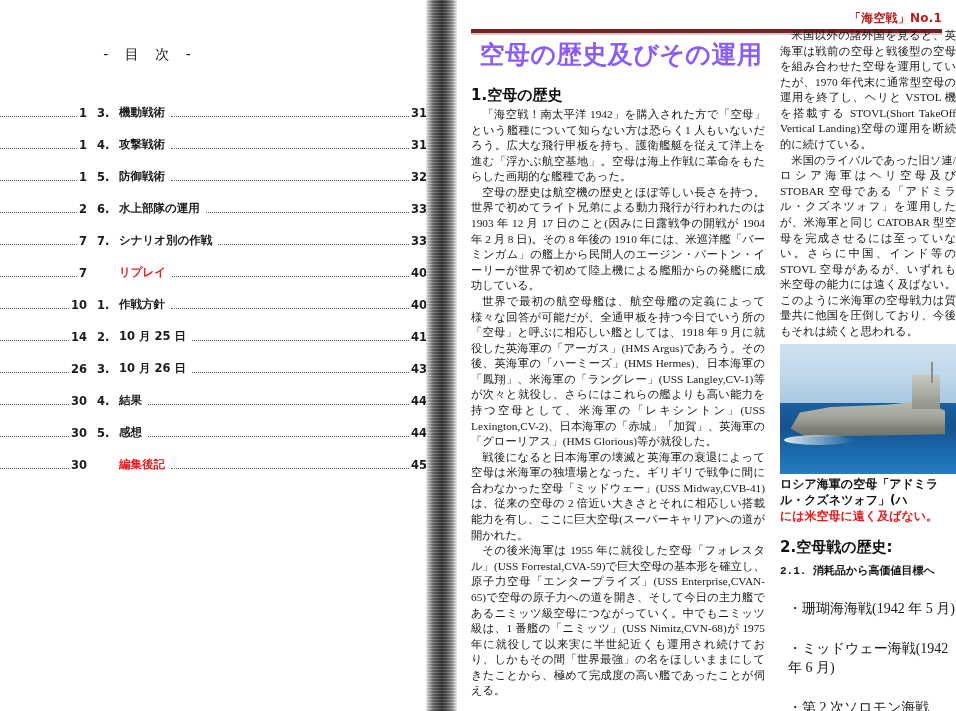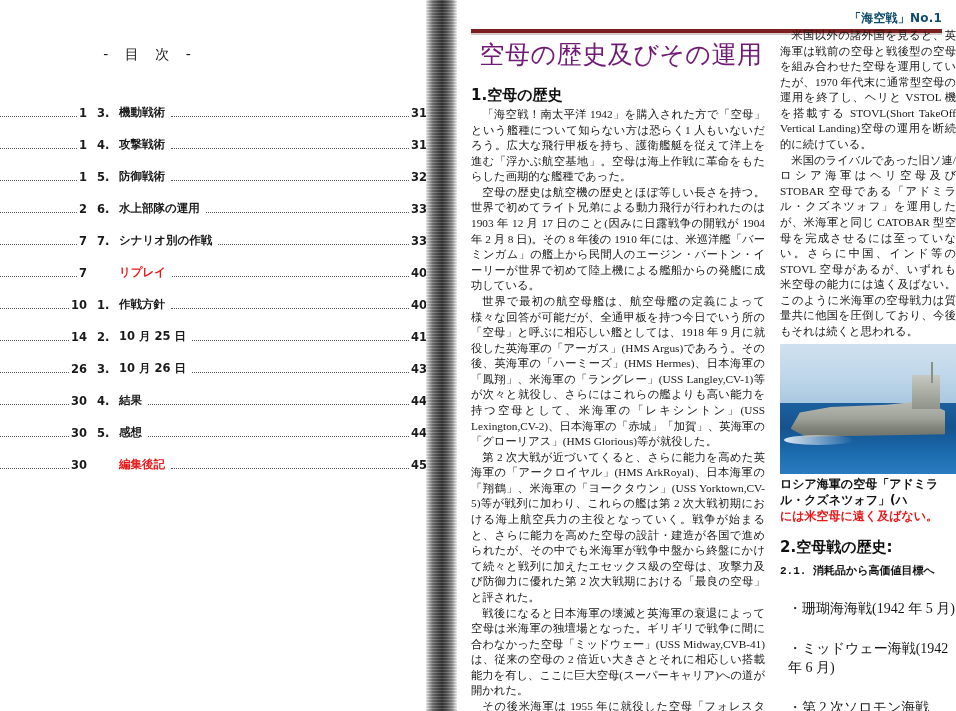--- a/index.html
+++ b/index.html
@@ -47,30 +47,30 @@
   }
   .toc-page{flex:0 0 auto;text-align:right;}
   .toc-row.red .toc-label,.toc-row.red .toc-num{color:#e8191b;}
   .toc-row.red{color:#e8191b;}
   .toc-row.red .toc-page{color:#1a1a1a;}
 
   
   .rp-head{
     position:absolute;right:14px;top:10px;
     font-family:"DejaVu Sans","Liberation Sans",sans-serif;
-    font-size:12px;font-weight:bold;color:#0c4a6e;letter-spacing:.2px;
+    font-size:12px;font-weight:bold;color:#b91c1c;letter-spacing:.2px;
   }
   .rp-rule{
     position:absolute;left:14px;right:14px;top:29px;height:4px;
     background:#7a2020;box-shadow:0 2px 0 0 #d8c9c9;
   }
   .rp-title{
     position:absolute;left:14px;top:38px;width:300px;text-align:center;
     font-family:"DejaVu Sans","Liberation Sans",sans-serif;
-    font-size:25px;font-weight:normal;color:#701a75;letter-spacing:.5px;
+    font-size:25px;font-weight:bold;color:#8b5cf6;letter-spacing:.5px;
     white-space:nowrap;
   }
   .cols{position:absolute;left:14px;right:12px;top:86px;bottom:0;}
   .col{position:absolute;top:0;bottom:0;}
   #col-main{left:0;width:294px;}
   #col-side{left:309px;width:176px;top:-58px;}
 
   h2.sec{
     font-family:"DejaVu Sans","Liberation Sans",sans-serif;
     font-size:15px;font-weight:bold;margin:0 0 2px 0;color:#111;
@@ -287,21 +287,20 @@
     <div class="rp-title">空母の歴史及びその運用</div>
 
     <div class="cols">
 
       <div class="col" id="col-main">
         <h2 class="sec">1.空母の歴史</h2>
         <div id="main-paras">
             <p class="body">「海空戦！南太平洋 1942」を購入された方で「空母」という艦種について知らない方は恐らく1 人もいないだろう。広大な飛行甲板を持ち、護衛艦艇を従えて洋上を進む「浮かぶ航空基地」。空母は海上作戦に革命をもたらした画期的な艦種であった。</p>
             <p class="body">空母の歴史は航空機の歴史とほぼ等しい長さを持つ。世界で初めてライト兄弟による動力飛行が行われたのは1903 年 12 月 17 日のこと(因みに日露戦争の開戦が 1904 年 2 月 8 日)。その 8 年後の 1910 年には、米巡洋艦「バーミンガム」の艦上から民間人のエージン・バートン・イーリーが世界で初めて陸上機による艦船からの発艦に成功している。</p>
             <p class="body">世界で最初の航空母艦は、航空母艦の定義によって様々な回答が可能だが、全通甲板を持つ今日でいう所の「空母」と呼ぶに相応しい艦としては、1918 年 9 月に就役した英海軍の「アーガス」(HMS Argus)であろう。その後、英海軍の「ハーミーズ」(HMS Hermes)、日本海軍の「鳳翔」、米海軍の「ラングレー」(USS Langley,CV-1)等が次々と就役し、さらにはこれらの艦よりも高い能力を持つ空母として、米海軍の「レキシントン」(USS Lexington,CV-2)、日本海軍の「赤城」「加賀」、英海軍の「グローリアス」(HMS Glorious)等が就役した。</p>
-            <p class="body">第 2 次大戦が近づいてくると、さらに能力を高めた英海軍の「アークロイヤル」(HMS ArkRoyal)、日本海軍の「翔鶴」、米海軍の「ヨークタウン」(USS Yorktown,CV-5)等が戦列に加わり、これらの艦は第 2 次大戦初期における海上航空兵力の主役となっていく。戦争が始まると、さらに能力を高めた空母の設計・建造が各国で進められたが、その中でも米海軍が戦争中盤から終盤にかけて続々と戦列に加えたエセックス級の空母は、攻撃力及び防御力に優れた第 2 次大戦期における「最良の空母」と評された。</p>
             <p class="body">戦後になると日本海軍の壊滅と英海軍の衰退によって空母は米海軍の独壇場となった。ギリギリで戦争に間に合わなかった空母「ミッドウェー」(USS Midway,CVB-41)は、従来の空母の 2 倍近い大きさとそれに相応しい搭載能力を有し、ここに巨大空母(スーパーキャリア)への道が開かれた。</p>
             <p class="body">その後米海軍は 1955 年に就役した空母「フォレスタル」(USS Forrestal,CVA-59)で巨大空母の基本形を確立し、原子力空母「エンタープライズ」(USS Enterprise,CVAN-65)で空母の原子力への道を開き、そして今日の主力艦であるニミッツ級空母につながっていく。中でもニミッツ級は、1 番艦の「ニミッツ」(USS Nimitz,CVN-68)が 1975 年に就役して以来実に半世紀近くも運用され続けており、しかもその間「世界最強」の名をほしいままにしてきたことから、極めて完成度の高い艦であったことが伺える。</p>
           </div>
 
       </div>
 
       <div class="col" id="col-side">
         <div id="side-paras">
             <p class="body">米国以外の諸外国を見ると、英海軍は戦前の空母と戦後型の空母を組み合わせた空母を運用していたが、1970 年代末に通常型空母の運用を終了し、ヘリと VSTOL 機を搭載する STOVL(Short TakeOff Vertical Landing)空母の運用を断続的に続けている。</p>
             <p class="body">米国のライバルであった旧ソ連/ロシア海軍はヘリ空母及び STOBAR 空母である「アドミラル・クズネツォフ」を運用したが、米海軍と同じ CATOBAR 型空母を完成させるには至っていない。さらに中国、インド等の STOVL 空母があるが、いずれも米空母の能力には遠く及ばない。このように米海軍の空母戦力は質量共に他国を圧倒しており、今後もそれは続くと思われる。</p>

